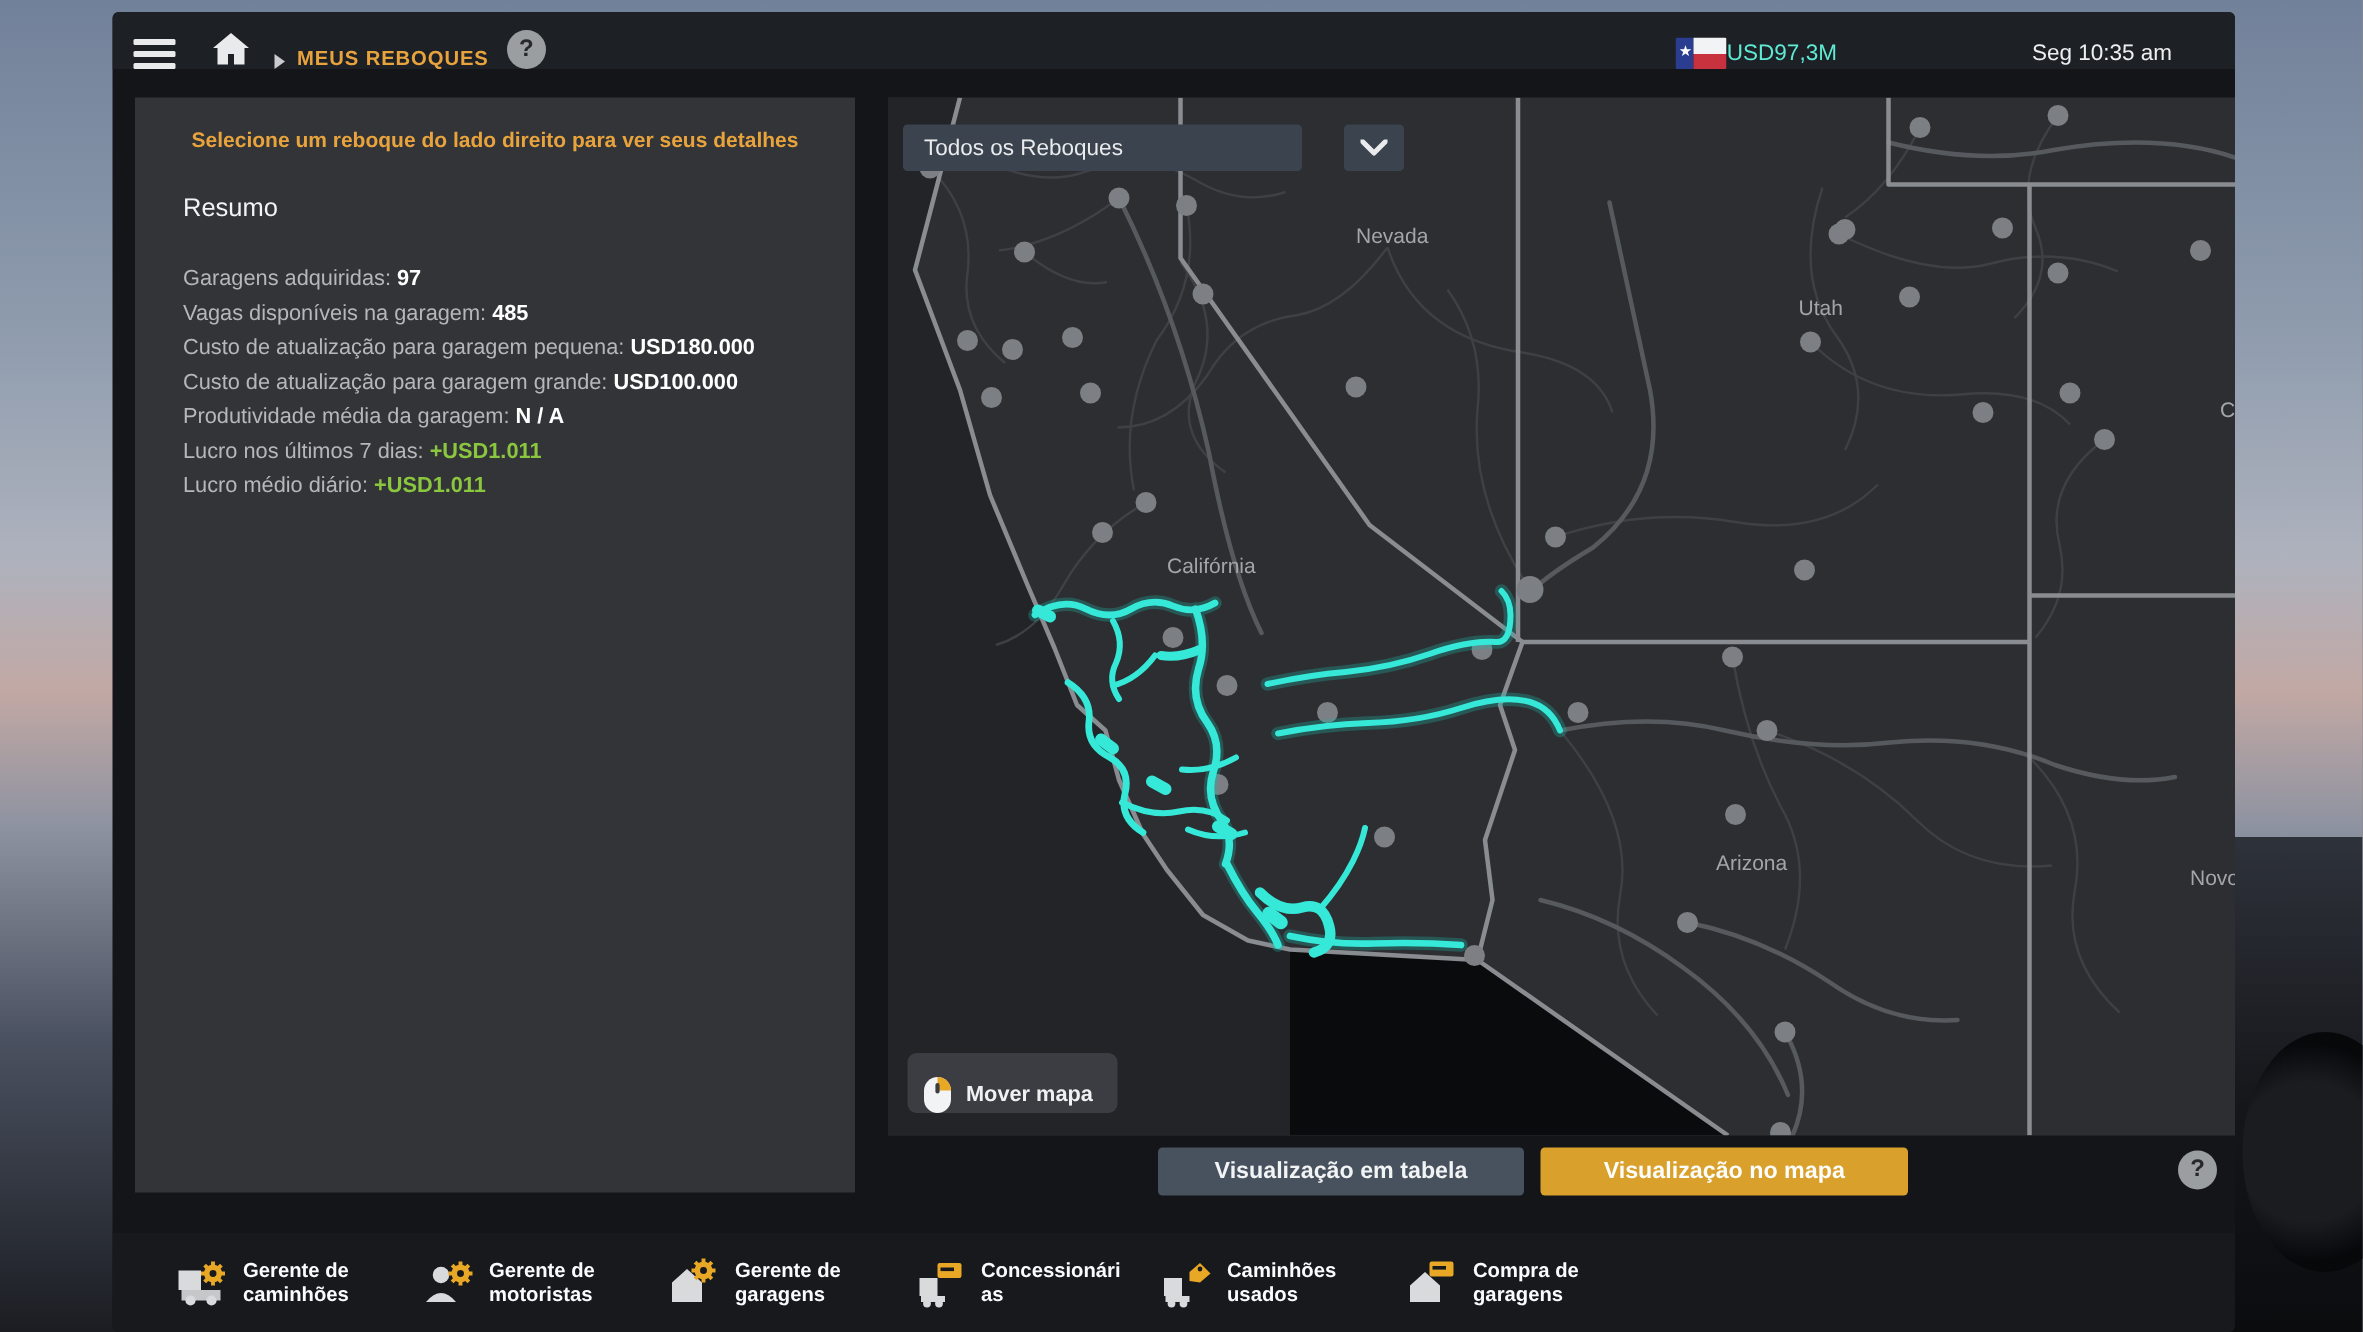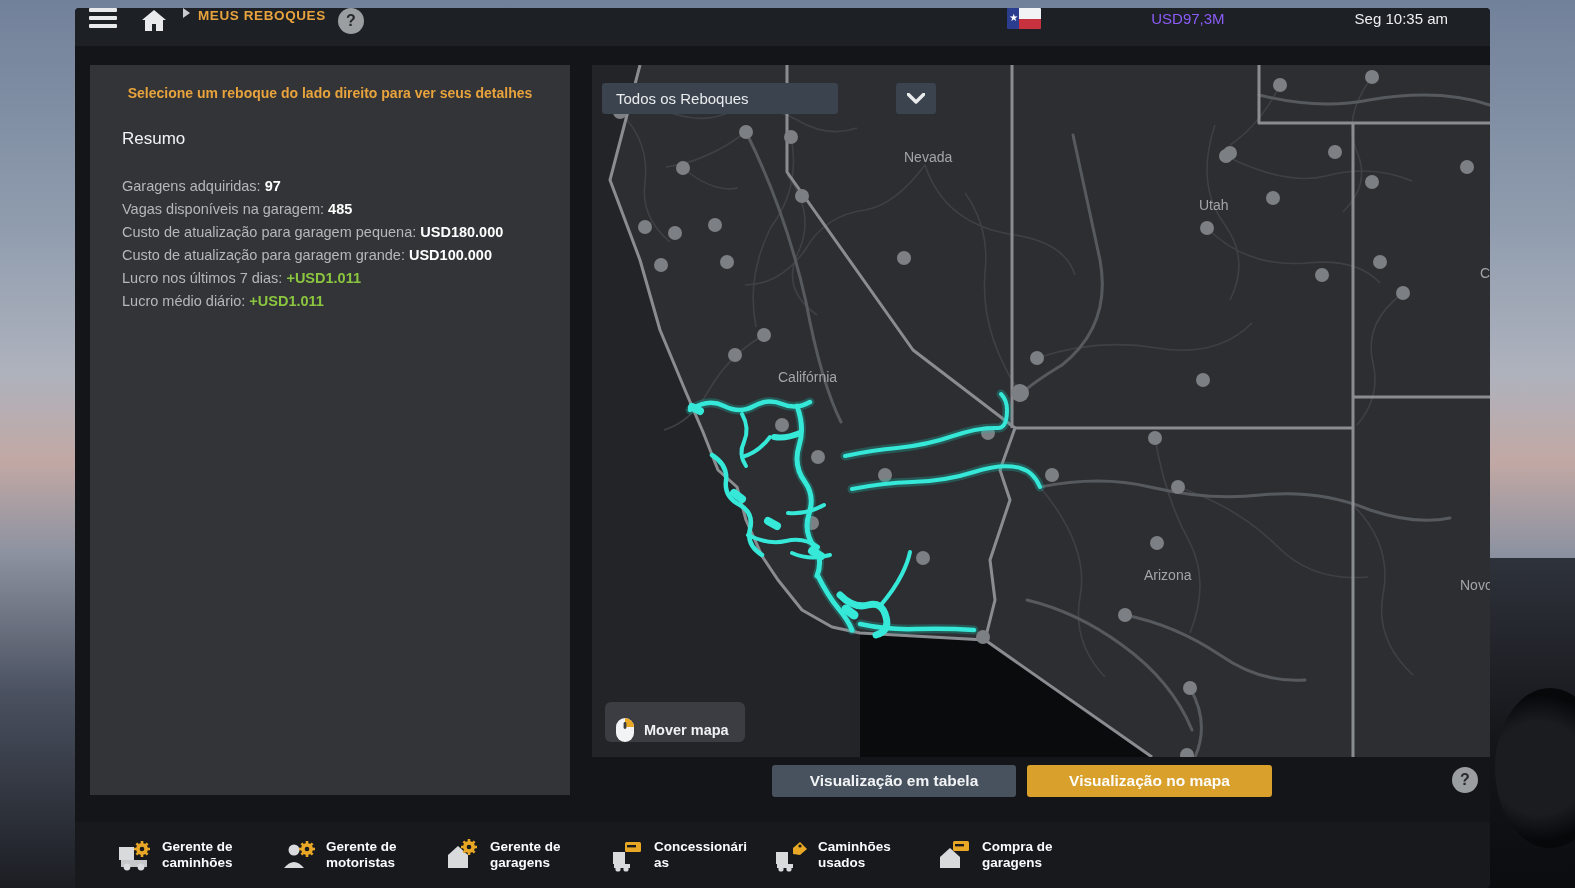--- a/index.html
+++ b/index.html
@@ -13,53 +13,53 @@
     background:linear-gradient(180deg,#2e323a 0%,#15161a 55%,#0b0c0e 100%); }
   .bg-wheel { position:absolute; right:-30px; bottom:40px; width:110px; height:160px;
     border-radius:50%; background:radial-gradient(circle at 40% 50%, #1a1c20 0 45%, #07080a 70%); }
 
   
   .window { position:absolute; left:75px; top:8px; width:1415px; height:880px;
     background:#141519; border-radius:4px; overflow:hidden; }
 
   
   .topbar { position:absolute; left:0; top:0; width:100%; height:38px;
-    background:#1d2126; display:flex; align-items:flex-start; padding:0 14px; border-radius:4px 4px 0 0; }
+    background:#1d2126; display:flex; align-items:flex-end; padding:0 14px; border-radius:4px 4px 0 0; }
   .hamburger { width:28px; height:20px; display:flex; flex-direction:column; justify-content:space-between; cursor:pointer; }
   .hamburger span { display:block; height:4px; background:#e8eaec; border-radius:1px; }
   .home-btn { margin-left:22px; width:30px; height:26px; display:flex; align-items:center; justify-content:center; cursor:pointer; }
   .crumb-arrow { margin-left:14px; width:0; height:0; border-left:7px solid #c9cbce; border-top:5px solid transparent; border-bottom:5px solid transparent; }
   .crumb { margin-left:8px; color:#e8a33d; font-weight:bold; font-size:13.5px; letter-spacing:.6px; }
   .help-circle { width:26px; height:26px; border-radius:50%; background:#9b9ea1; color:#26282c;
     font-weight:bold; font-size:16px; display:flex; align-items:center; justify-content:center; }
   .topbar .help-circle { margin-left:12px; }
   .topbar-right { margin-left:auto; display:flex; align-items:center; }
   .flag { width:34px; height:21px; position:relative; overflow:hidden; border-radius:1px; }
   .flag .blue { position:absolute; left:0; top:0; width:12px; height:21px; background:#2a3d8f; }
   .flag .white { position:absolute; left:12px; top:0; width:22px; height:10.5px; background:#f2f3f4; }
   .flag .red { position:absolute; left:12px; top:10.5px; width:22px; height:10.5px; background:#c8323e; }
   .flag .star { position:absolute; left:2px; top:4px; color:#fff; font-size:10px; line-height:12px; }
-  .money { color:#8b5cf6; font-size:15px; margin-left:110px; }
+  .money { color:#5eead4; font-size:15px; }
   .clock { color:#eceef0; font-size:15px; margin-left:130px; margin-right:28px; }
 
   
   .left-panel { position:absolute; left:15px; top:57px; width:480px; height:730px;
     background:#333437; padding:18px 32px; }
   .hint { color:#e8a33d; font-size:14px; font-weight:bold; text-align:center; margin-top:2px; }
   .section-title { color:#f2f3f4; font-size:17px; margin-top:28px; }
   .stats { margin-top:26px; }
   .stat-row { font-size:14.5px; line-height:23px; color:#b5b7ba; }
   .stat-row b { color:#ffffff; font-weight:bold; }
   .stat-row b.green { color:#8bc63f; }
 
   
   .map-wrap { position:absolute; left:517px; top:57px; width:898px; height:692px;
     background:#2c2e32; overflow:hidden; }
   .map-wrap svg.mapsvg { position:absolute; left:0; top:0; }
-  .dropdown { position:absolute; left:10px; top:18px; width:236px; height:31px;
+  .dropdown { position:absolute; left:10px; top:18px; width:266px; height:31px;
     background:#3b434e; border-radius:3px; display:flex; align-items:center;
     padding-left:14px; color:#e9ebed; font-size:15px; cursor:pointer; }
   .dropdown-chevron { position:absolute; left:304px; top:18px; width:40px; height:31px;
     background:#3b434e; border-radius:3px; display:flex; align-items:center; justify-content:center; cursor:pointer; }
   .move-map { position:absolute; left:13px; top:637px; height:40px;
     background:rgba(62,64,68,.92); border-radius:6px; display:flex; align-items:center;
     padding:16px 16px 0 10px; color:#f0f1f3; font-size:14.5px; font-weight:bold; cursor:pointer; }
   .move-map svg { margin-right:9px; }
 
   
@@ -116,20 +116,21 @@
   </div>
 
   <div class="left-panel">
     <div class="hint">Selecione um reboque do lado direito para ver seus detalhes</div>
     <div class="section-title">Resumo</div>
     <div class="stats">
       <div class="stat-row"><span>Garagens adquiridas: </span><b>97</b></div>
       <div class="stat-row"><span>Vagas disponíveis na garagem: </span><b>485</b></div>
       <div class="stat-row"><span>Custo de atualização para garagem pequena: </span><b>USD180.000</b></div>
       <div class="stat-row"><span>Custo de atualização para garagem grande: </span><b>USD100.000</b></div>
+      <div class="stat-row"><span>Produtividade média da garagem: </span><b>N / A</b></div>
       <div class="stat-row"><span>Lucro nos últimos 7 dias: </span><b class="green">+USD1.011</b></div>
       <div class="stat-row"><span>Lucro médio diário: </span><b class="green">+USD1.011</b></div>
     </div>
   </div>
 
   <div class="map-wrap">
     <svg class="mapsvg" width="898" height="692" viewBox="0 0 898 692">
       <rect width="898" height="692" fill="#2c2e32"></rect>
 
       <path d="M48,0 L18,115 48,195 68,265 93,325 111,367 126,405 145,422 154,455 170,491 186,515 210,545 240,562 268,568 268,692 0,692 0,0 Z" fill="#222428"></path>

